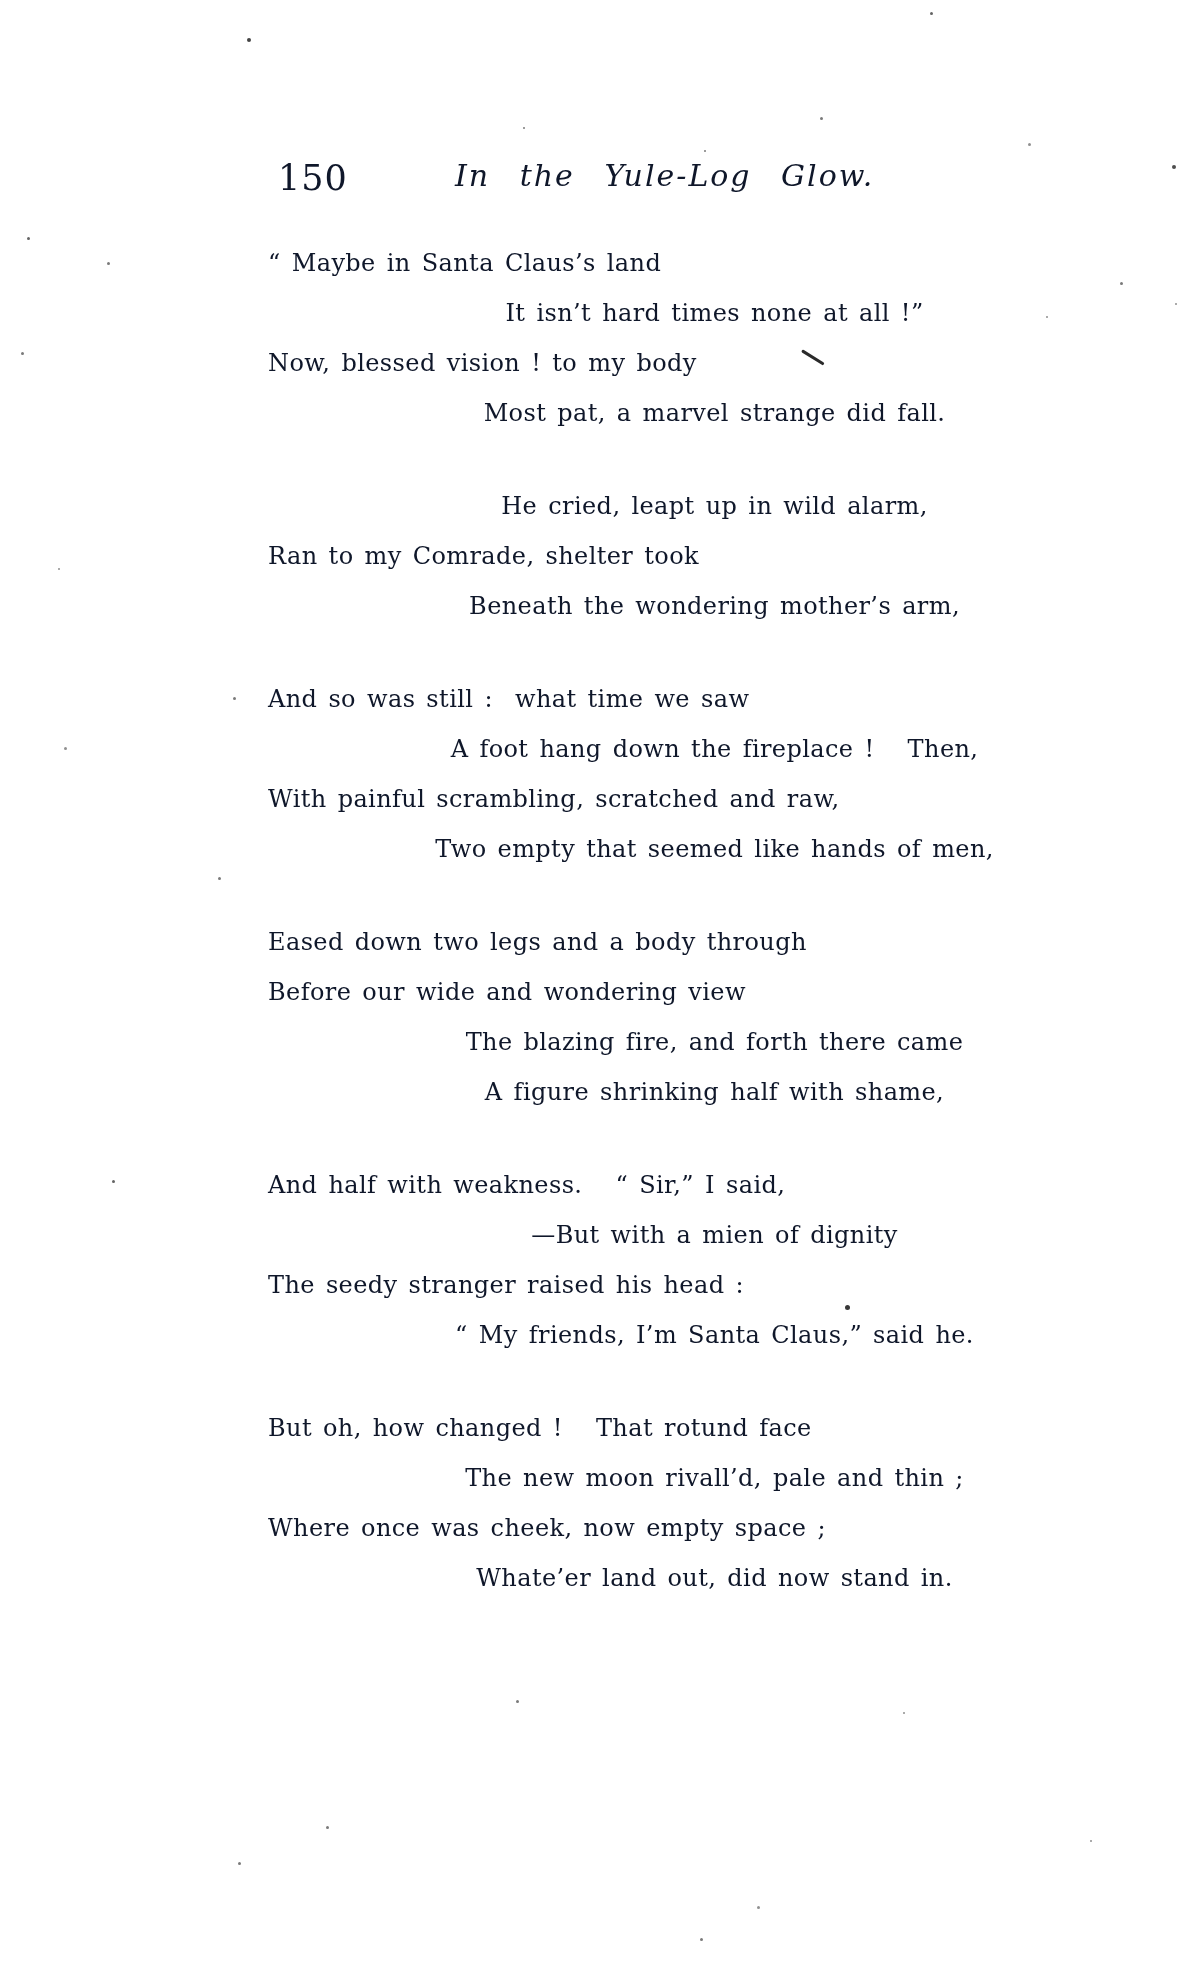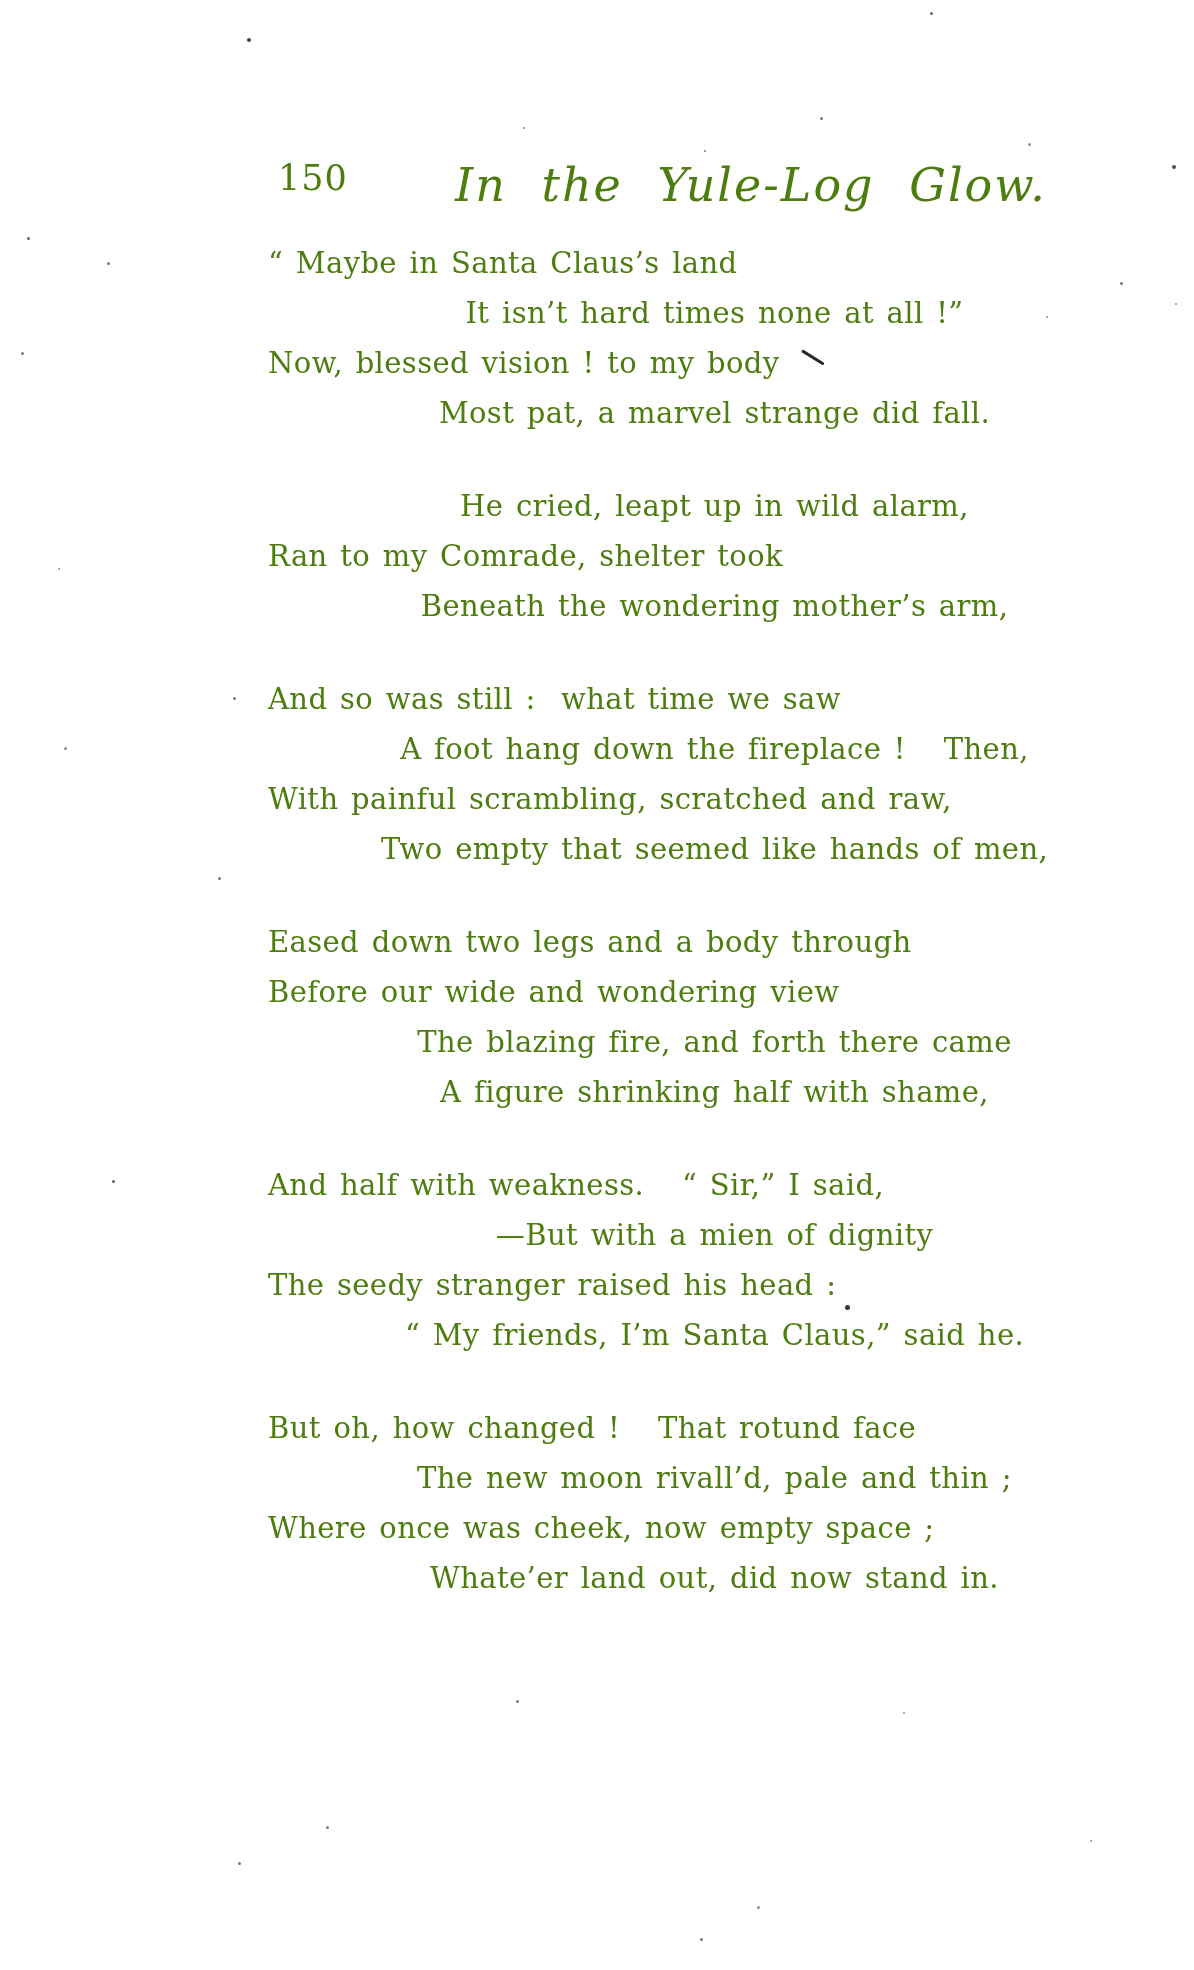--- a/index.html
+++ b/index.html
@@ -3,40 +3,40 @@
 <meta charset="utf-8">
 <style>
   html, body { margin: 0; padding: 0; background: #e8e8e8; }
   .page {
     position: relative;
     width: 1194px;
     height: 1970px;
     background: #ffffff;
     overflow: hidden;
     font-family: "DejaVu Serif", "Liberation Serif", serif;
-    color: #4d7c0f;
+    color: #0f172a;
   }
   .header { position: absolute; top: 158px; left: 0; width: 1194px; height: 50px; }
   .page-number {
     position: absolute; left: 278px; top: 0;
     font-size: 35px; letter-spacing: 1px;
   }
   .running-title {
     position: absolute; left: 455px; top: 0;
-    font-size: 46px; font-style: italic;
+    font-size: 30px; font-style: italic;
     letter-spacing: 2px; word-spacing: 18px;
     white-space: pre;
   }
   .poem {
     position: absolute; left: 268px; top: 238px; width: 860px;
   }
   .stanza { margin: 0 0 43px 0; }
   .line {
     margin: 0;
-    font-size: 29px;
+    font-size: 24px;
     line-height: 50px;
     letter-spacing: 0.4px;
     word-spacing: 3px;
     white-space: pre;
   }
   .line.indent { padding-left: 33px; text-align: center; }
   .speck {
     position: absolute;
     background: #222;
     border-radius: 50%;

